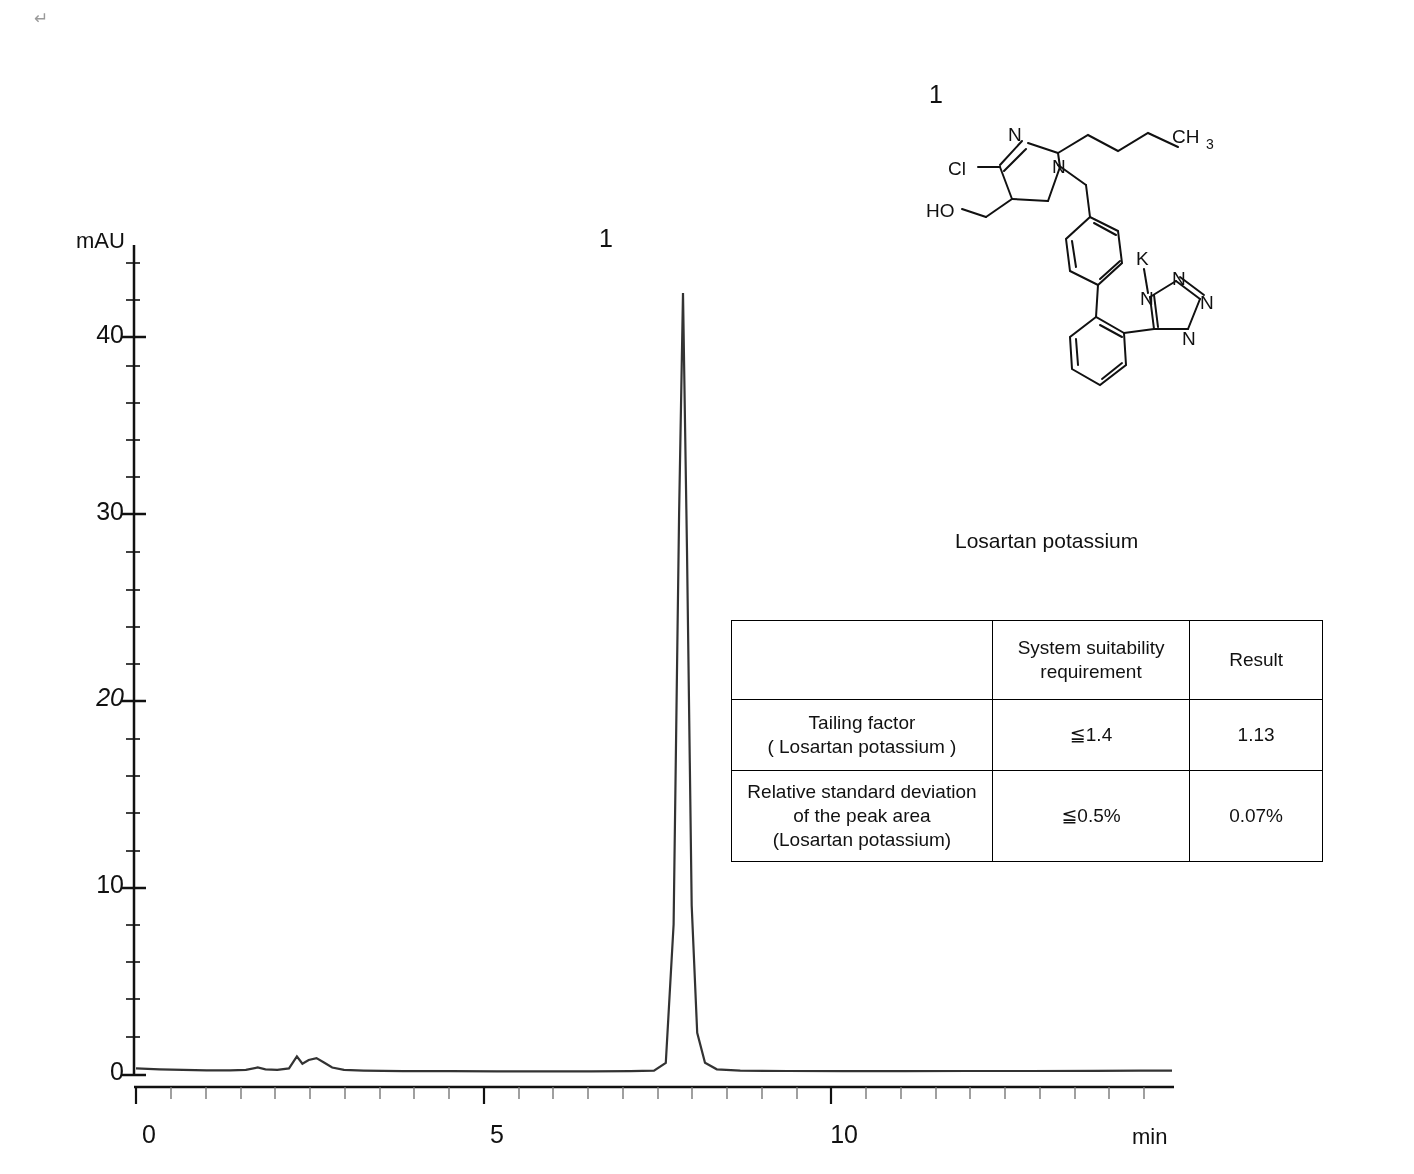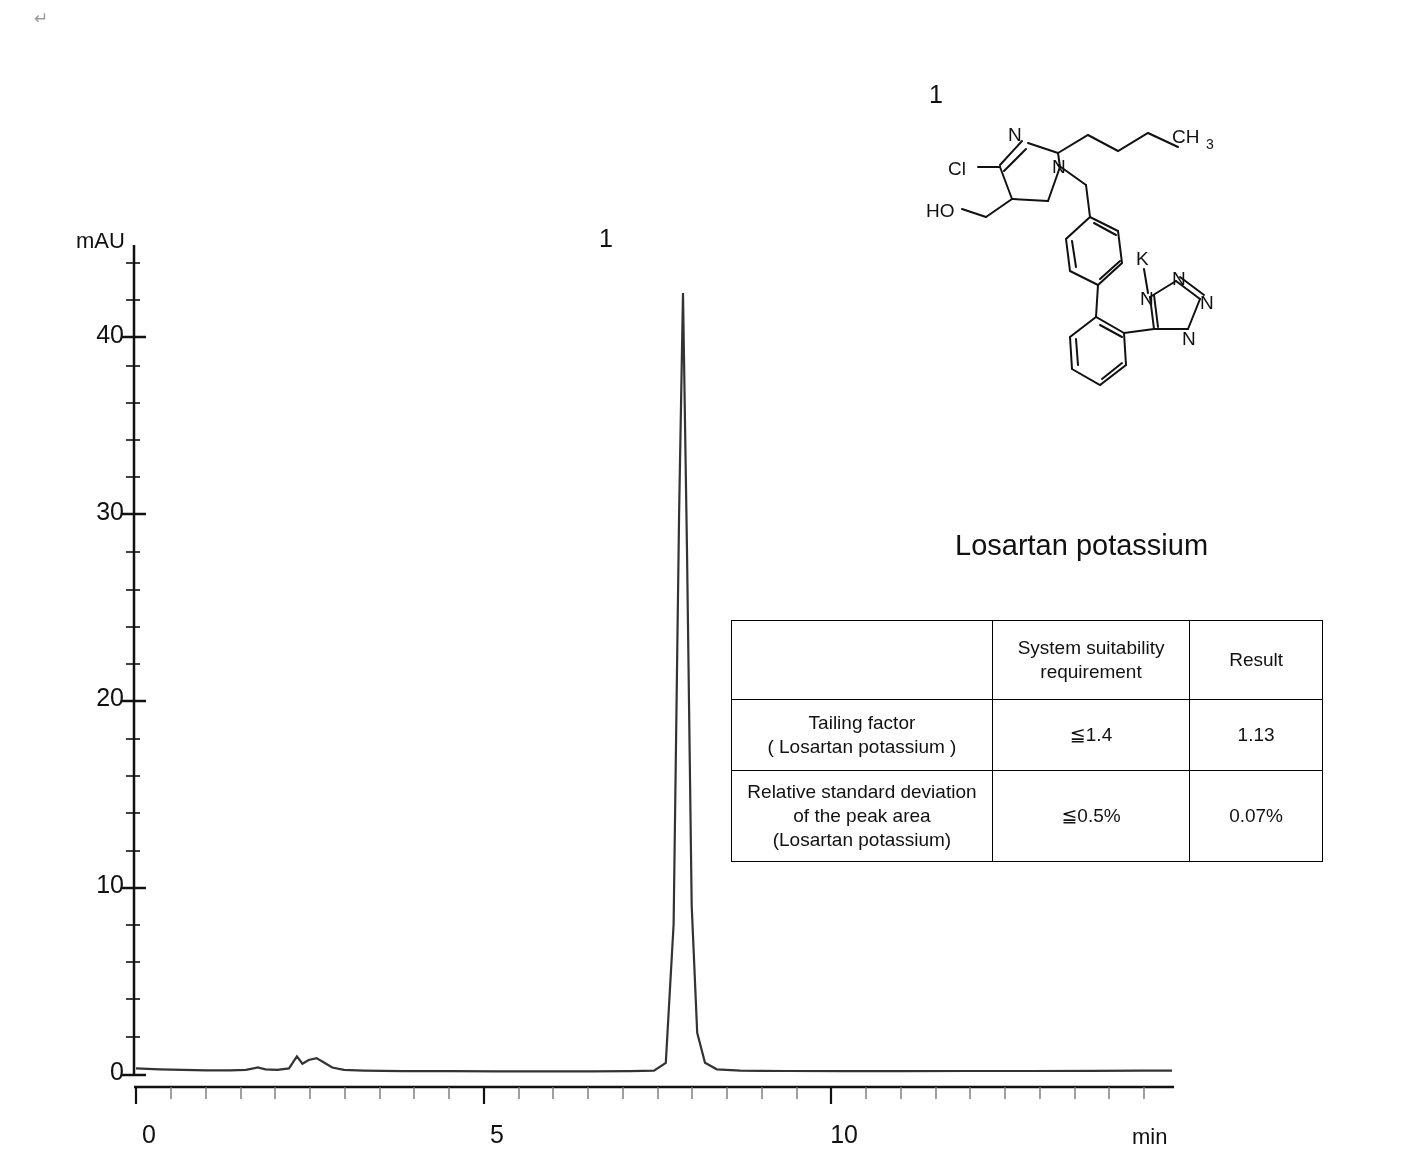--- a/index.html
+++ b/index.html
@@ -27,21 +27,21 @@
   }
   #ylabel{left:62px;top:228px;}
   #xlabel{left:1118px;top:1124px;}
 
   .tick-lab{position:absolute;font-size:25px;color:#111;text-align:right;}
 
   #peaknum-chart{position:absolute;left:585px;top:224px;font-size:25px;color:#111;}
 
   
   #mol-index{position:absolute;left:929px;top:80px;font-size:25px;color:#111;}
-  #mol-name{position:absolute;left:955px;top:529px;font-size:29px;color:#111;}
+  #mol-name{position:absolute;left:955px;top:529px;font-size:21px;color:#111;}
   #molecule{position:absolute;left:900px;top:105px;width:380px;height:420px;}
 
   
   #suit-table{
     position:absolute;left:731px;top:620px;width:592px;
     border-collapse:collapse;background:transparent;padding-left:8px;
   }
   #suit-table td,#suit-table th{
     border:1px solid #000;
     font-size:19px;font-weight:normal;color:#111;
@@ -142,21 +142,21 @@
       </g>
 
       <polyline id="trace" fill="none" stroke="#333" stroke-width="2.2" points="122.0,1068.4 145.5,1069.3 169.1,1069.9 192.6,1070.3 216.2,1070.3 231.9,1069.9 243.7,1067.5 251.5,1069.3 263.3,1069.9 275.0,1068.4 282.9,1056.3 288.4,1063.7 294.7,1060.0 302.5,1058.1 310.4,1062.8 318.2,1067.5 330.0,1069.9 349.6,1070.6 388.8,1071.2 435.9,1071.2 483.0,1071.4 530.1,1071.4 577.2,1071.4 616.5,1071.2 640.0,1070.6 651.8,1062.8 659.6,924.5 665.1,513.5 669.0,293.0 673.0,550.8 677.7,905.8 683.2,1032.9 691.0,1062.8 702.8,1069.3 726.3,1070.6 773.4,1071.0 828.4,1071.2 891.2,1071.2 953.9,1071.0 1016.7,1071.0 1079.5,1070.8 1126.6,1070.6 1158.0,1070.6"></polyline>
     </svg>
 
     <div class="axis-label" id="ylabel">mAU</div>
     <div class="axis-label" id="xlabel">min</div>
 
     <div class="tick-lab" style="left:70px;top:1057px;width:40px;">0</div>
     <div class="tick-lab" style="left:56px;top:870px;width:54px;">10</div>
-    <div class="tick-lab" style="left:56px;top:683px;width:54px;">20</div>
+    <div class="tick-lab" style="left:56px;top:683px;width:54px;font-style:italic;">20</div>
     <div class="tick-lab" style="left:56px;top:497px;width:54px;">30</div>
     <div class="tick-lab" style="left:56px;top:320px;width:54px;">40</div>
 
     <div class="tick-lab" style="left:102px;top:1120px;width:40px;">0</div>
     <div class="tick-lab" style="left:450px;top:1120px;width:40px;">5</div>
     <div class="tick-lab" style="left:790px;top:1120px;width:54px;">10</div>
 
     <div id="peaknum-chart">1</div>
   </div>
 

